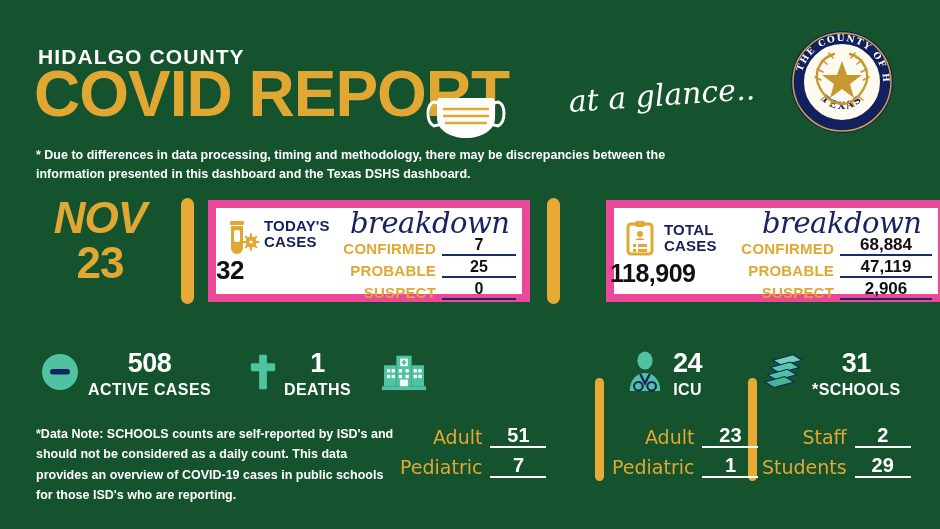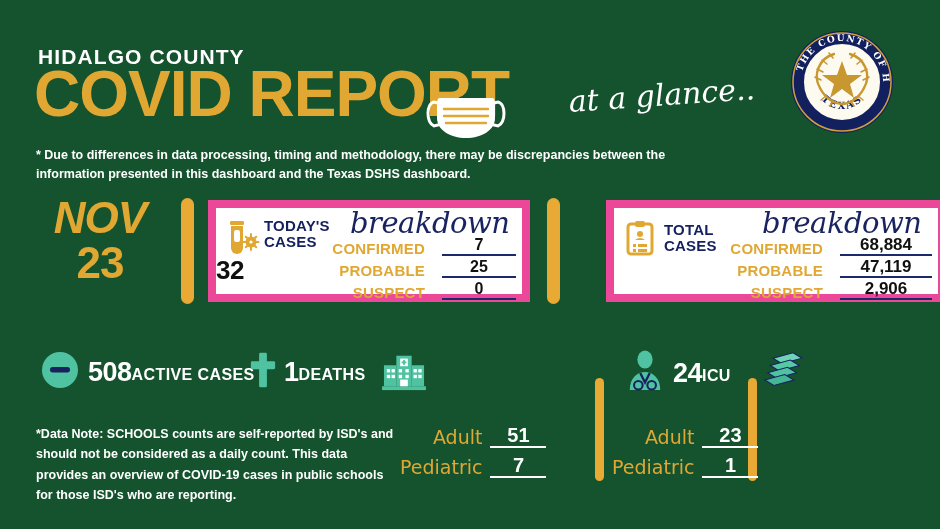--- a/index.html
+++ b/index.html
@@ -77,35 +77,35 @@
   .panel-total .pl-big { font-size:25px; bottom:6px; left:-4px; }
 
   .panel-right { flex:1; position:relative; height:100%; }
   .brk-word {
     position:absolute; left:2px; top:-2px;
     font-family:"DejaVu Serif", serif; font-style:italic;
     font-size:29px; color:#18235f; letter-spacing:-0.5px;
   }
   .panel-total .brk-word { left:0px; }
   .brk-rows { position:absolute; left:0; right:6px; top:26px; }
-  .brk-row { display:flex; align-items:flex-end; justify-content:flex-end; height:22px;gap:11px; }
+  .brk-row { display:flex; align-items:flex-end; justify-content:flex-end; height:22px; }
   .brk-lab {
     color:#e0a833; font-size:15px; font-weight:bold; letter-spacing:0.2px;
     padding-right:6px; line-height:1;
   }
   .brk-val {
     color:#111111; font-size:16px; font-weight:bold; text-align:center;
     min-width:74px; border-bottom:2px solid #1b2a6b; line-height:1.05;
   }
   .panel-total .brk-val { min-width:92px; font-size:17px; }
 
   
   .stat { position:absolute; display:flex; align-items:center; }
   .stat .s-icon { flex:0 0 auto; margin-right:8px; }
-  .stat .s-txt { display:flex; flex-direction:row; align-items:center; line-height:1; }
+  .stat .s-txt { display:flex; flex-direction:column; align-items:center; line-height:1; }
   .s-num { font-size:27px; font-weight:bold; color:#ffffff; letter-spacing:-0.5px; }
   .s-lab { font-size:16px; font-weight:bold; color:#ffffff; letter-spacing:0.4px; margin-top:5px;}
 
   .stat-active { left:40px;  top:350px; }
   .stat-deaths { left:250px; top:350px; }
   .stat-hosp   { left:382px; top:350px; }
   .stat-icu    { left:625px; top:350px; }
   .stat-school { left:762px; top:350px; }
 
   
@@ -238,20 +238,21 @@
           <rect x="9" y="24" width="3" height="3" fill="#e0a833"></rect>
           <rect x="14" y="24" width="9" height="3" fill="#e0a833"></rect>
           <rect x="9" y="29" width="3" height="3" fill="#e0a833"></rect>
           <rect x="14" y="29" width="9" height="3" fill="#e0a833"></rect>
         </svg>
       </div>
       <div class="pl-label">
         <span>TOTAL</span><br>
         <span>CASES</span>
       </div>
+      <div class="pl-big">118,909</div>
     </div>
     <div class="panel-right">
       <div class="brk-word">breakdown</div>
       <div class="brk-rows">
         <div class="brk-row">
           <span class="brk-lab">CONFIRMED</span>
           <span class="brk-val">68,884</span>
         </div>
         <div class="brk-row">
           <span class="brk-lab">PROBABLE</span>
@@ -340,20 +341,24 @@
     <span class="s-icon">
       <svg viewBox="0 0 46 44" width="42" height="40">
         <g stroke="#17225f" stroke-width="1.2">
           <path d="M12 9 L34 3 L44 9 L22 15 Z" fill="#6fd3b4"></path>
           <path d="M9 17 L31 11 L41 17 L19 23 Z" fill="#57c8a6"></path>
           <path d="M6 25 L28 19 L38 25 L16 31 Z" fill="#4fc3a1"></path>
           <path d="M3 33 L25 27 L35 33 L13 39 Z" fill="#45b695"></path>
         </g>
       </svg>
     </span>
+    <span class="s-txt">
+      <span class="s-num">31</span>
+      <span class="s-lab">*SCHOOLS</span>
+    </span>
   </div>
 
   <div class="sub sub-hosp">
     <div class="sub-row">
       <span class="sub-lab">Adult</span>
       <span class="sub-val">51</span>
     </div>
     <div class="sub-row">
       <span class="sub-lab">Pediatric</span>
       <span class="sub-val">7</span>
@@ -364,16 +369,26 @@
     <div class="sub-row">
       <span class="sub-lab">Adult</span>
       <span class="sub-val">23</span>
     </div>
     <div class="sub-row">
       <span class="sub-lab">Pediatric</span>
       <span class="sub-val">1</span>
     </div>
   </div>
 
+  <div class="sub sub-school">
+    <div class="sub-row">
+      <span class="sub-lab">Staff</span>
+      <span class="sub-val">2</span>
+    </div>
+    <div class="sub-row">
+      <span class="sub-lab">Students</span>
+      <span class="sub-val">29</span>
+    </div>
+  </div>
 
   <div class="note">*Data Note: SCHOOLS counts are self-reported by ISD's and should not be considered as a daily count. This data provides an overview of COVID-19 cases in public schools for those ISD's who are reporting.</div>
 
 </div>
 
 </body></html>

